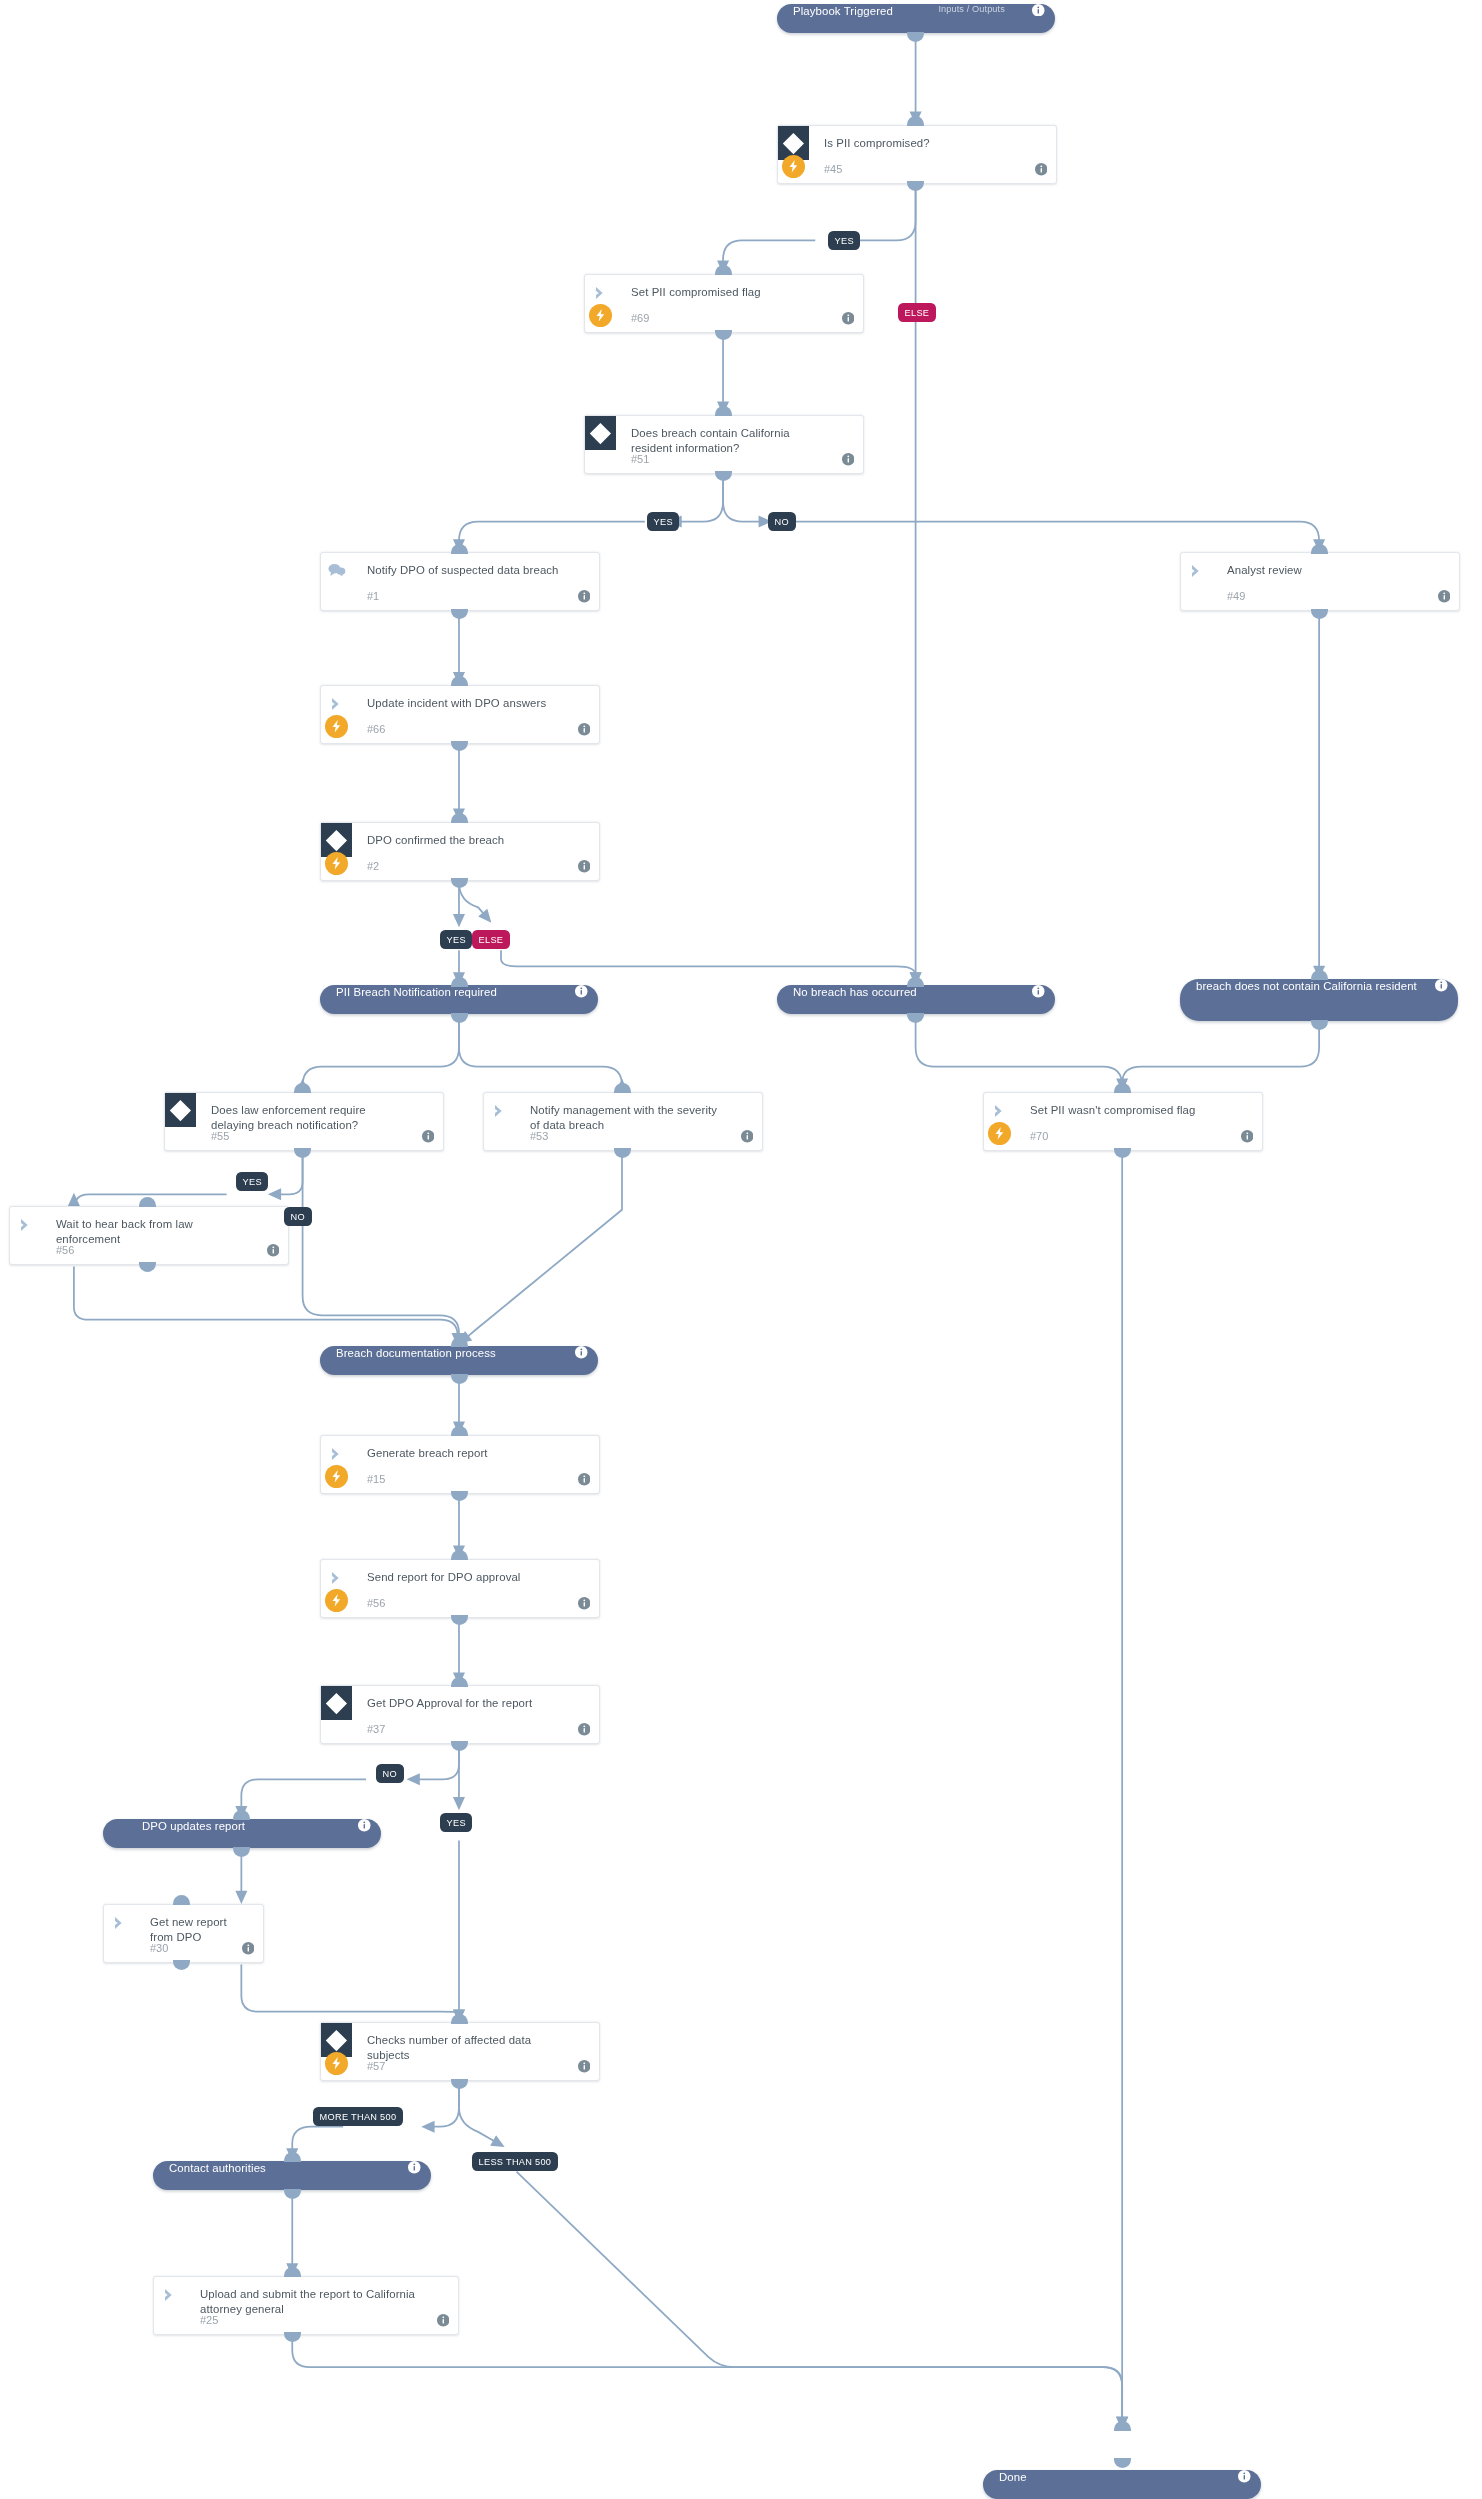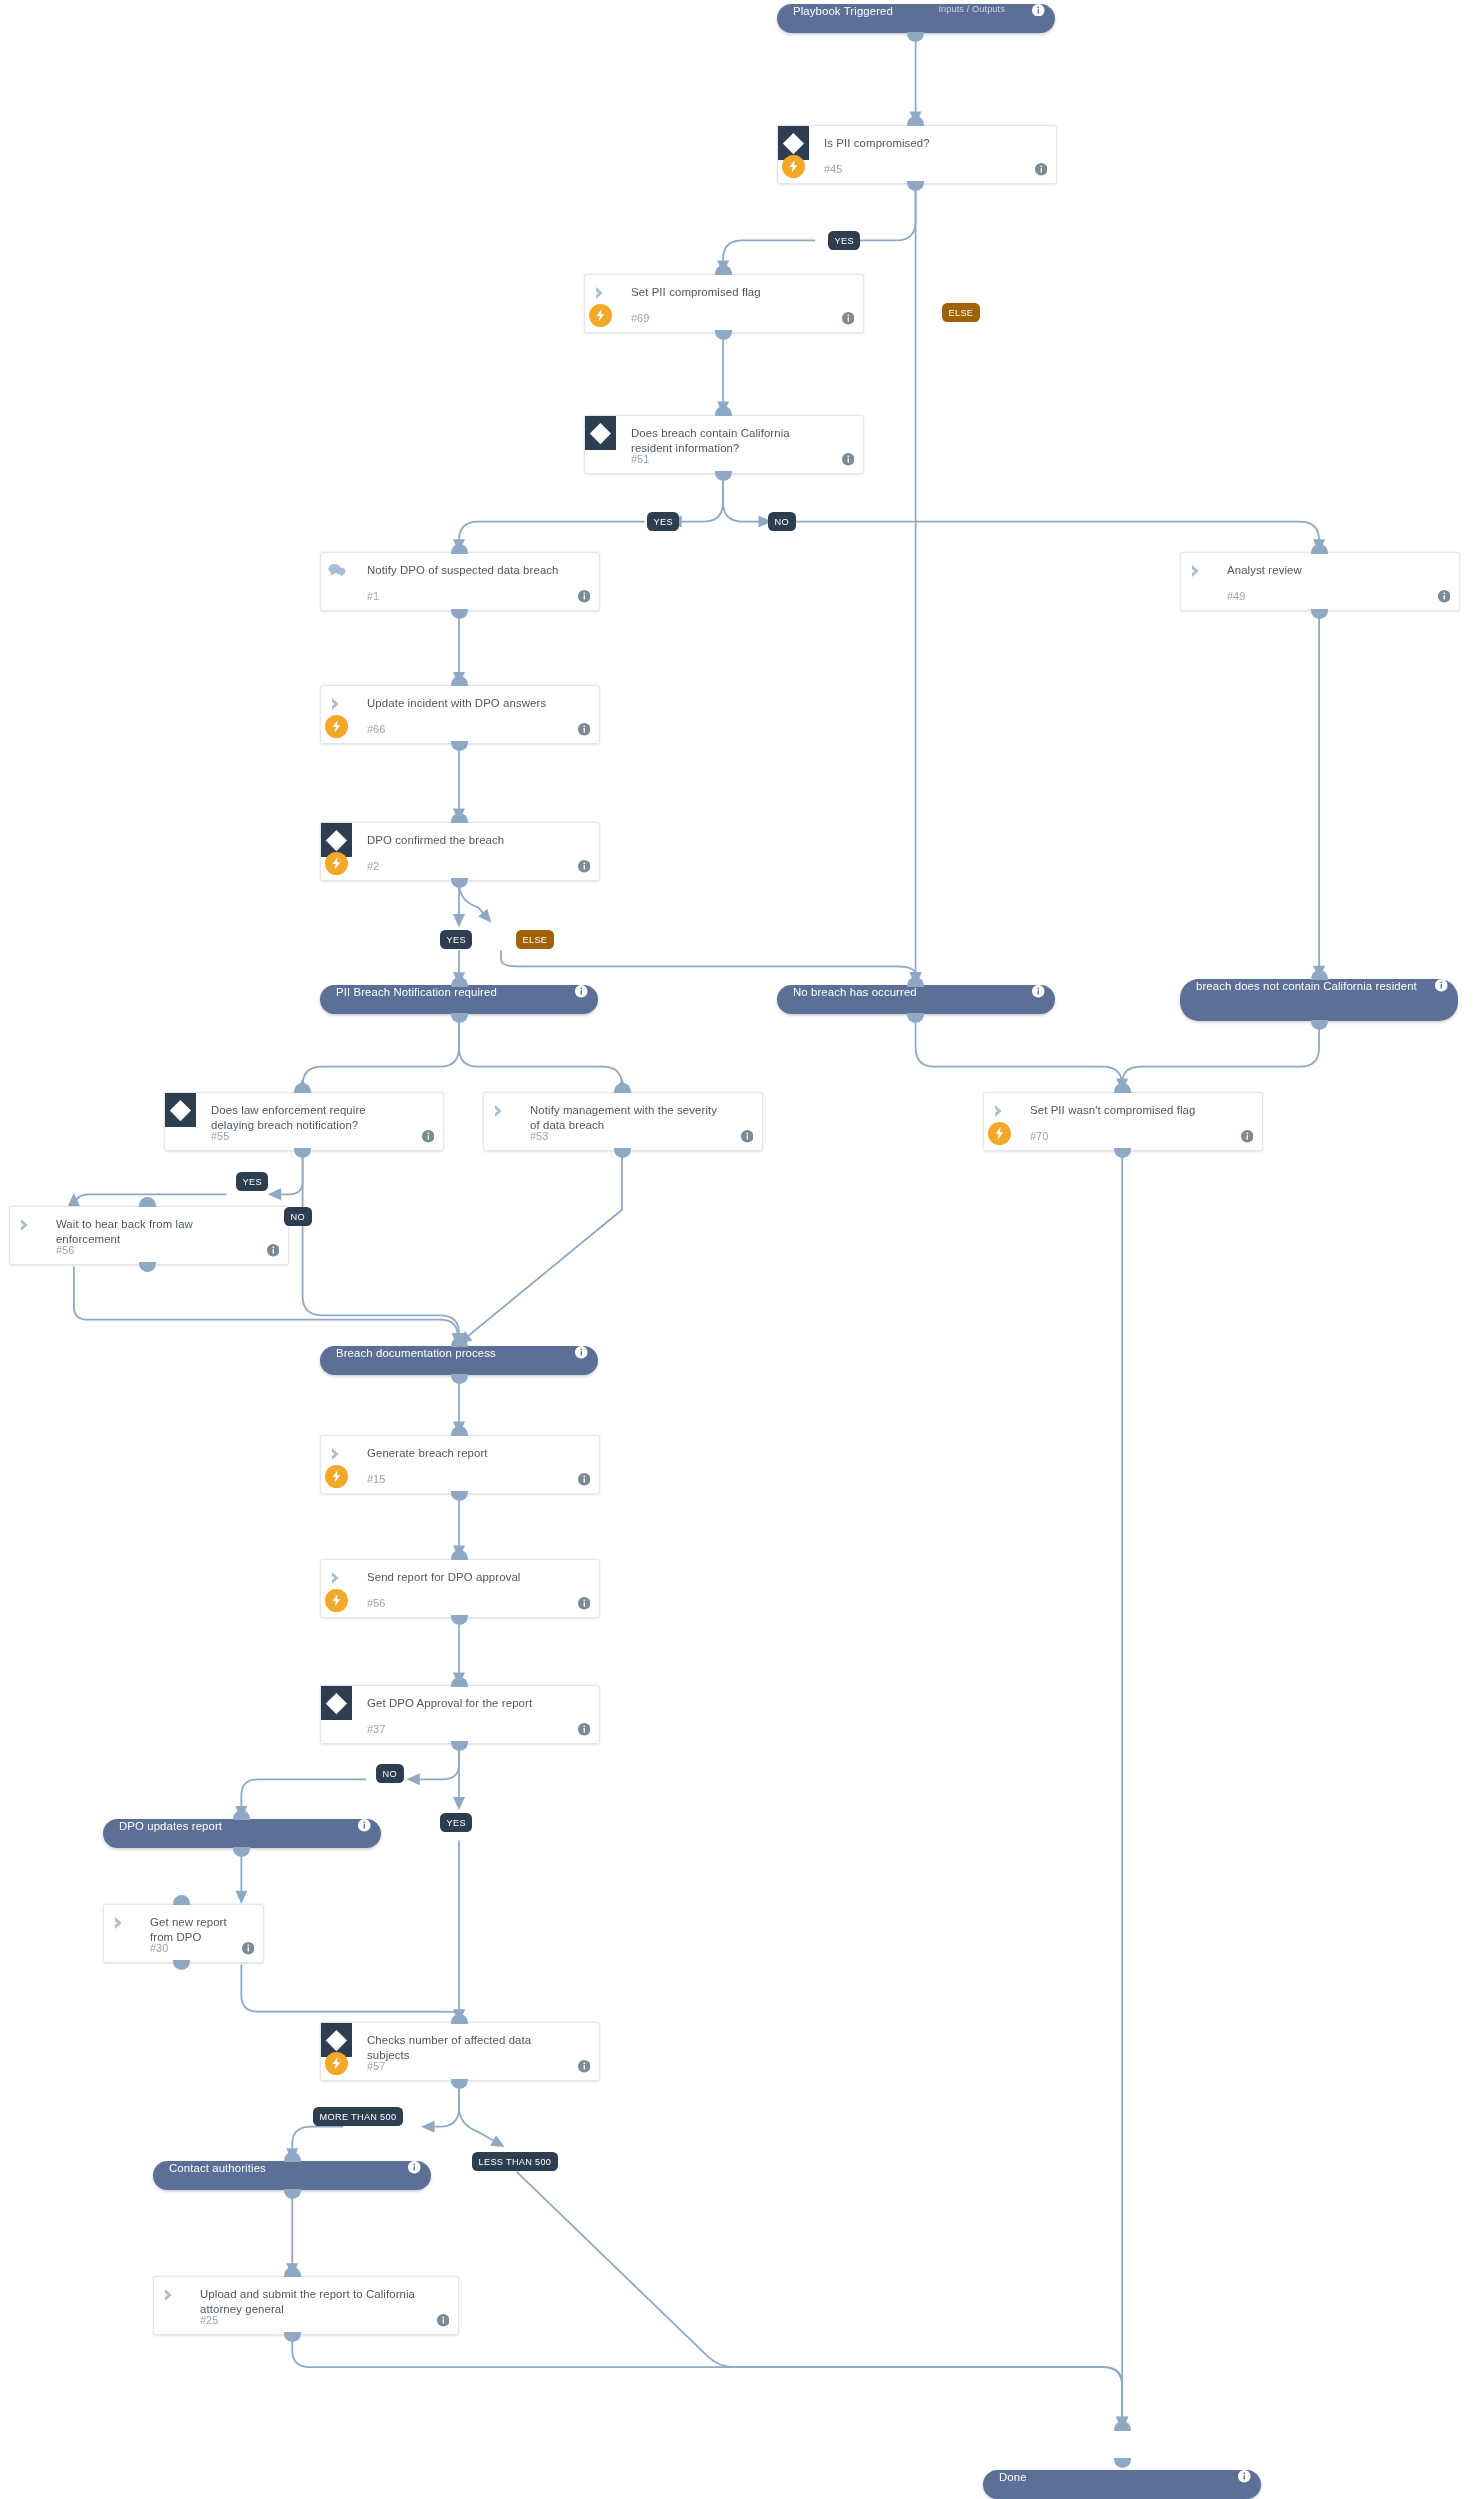--- a/index.html
+++ b/index.html
@@ -35,21 +35,21 @@
         font-size:11.4px;letter-spacing:0.1px;box-sizing:border-box;gap:14px;}
   .pill .ptxt{padding-left:16px;flex:1;line-height:14px;}
   .pill .pinfo{width:12.5px;height:12.5px;margin-right:10.3px;flex:0 0 auto;}
   .pill .sub{font-size:9.2px;color:#ccd4e2;margin-right:13.3px;white-space:nowrap;}
 
   
   .badge{position:absolute;border-radius:5.2px;color:#ffffff;font-size:9.2px;
         letter-spacing:0.3px;display:flex;align-items:center;justify-content:center;
         height:19px;padding:0 6.6px;box-sizing:border-box;}
   .badge.dark{background:#2c3e50;}
-  .badge.amber{background:#a16207;margin-left:44px;}
+  .badge.amber{background:#be185d;}
 
   
   .knob{position:absolute;width:17px;height:9.6px;background:#8fa9c4;}
   .knob.bottom{border-radius:0 0 8.9px 8.9px;}
   .knob.top{border-radius:8.9px 8.9px 0 0;}
 </style>
 </head>
 <body>
 
 <div id="canvas">
@@ -451,21 +451,21 @@
           <span class="info"><svg viewBox="0 0 17 17">
               <circle cx="8.5" cy="8.5" r="8.5" fill="#7b8b95"></circle>
               <rect x="7.6" y="6.8" width="1.9" height="6.2" rx=".9" fill="#fff"></rect>
               <circle cx="8.55" cy="4.5" r="1.25" fill="#fff"></circle>
             </svg></span>
         </div>
       </div>
       <span class="knob top" style="left: 451px; top: 1677px;"></span>
       <span class="knob bottom" style="left: 451px; top: 1741px;"></span>
       <div class="node" style="left: 103px; top: 1819px; width: 278px; height: 29px;">
-        <div class="pill" style="width: 100%; height: 100%;">
+        <div class="pill" style="width: 100%; height: 100%; padding-left: 23px;">
           <span class="ptxt">DPO updates report</span>
           <span class="pinfo"><svg viewBox="0 0 17 17">
               <circle cx="8.5" cy="8.5" r="8.5" fill="#ffffff"></circle>
               <rect x="7.6" y="6.8" width="1.9" height="6.2" rx=".9" fill="#5c6f96"></rect>
               <circle cx="8.55" cy="4.5" r="1.25" fill="#5c6f96"></circle>
             </svg></span>
         </div>
       </div>
       <span class="knob top" style="left: 233px; top: 1810px;"></span>
       <span class="knob bottom" style="left: 233px; top: 1847px;"></span>

